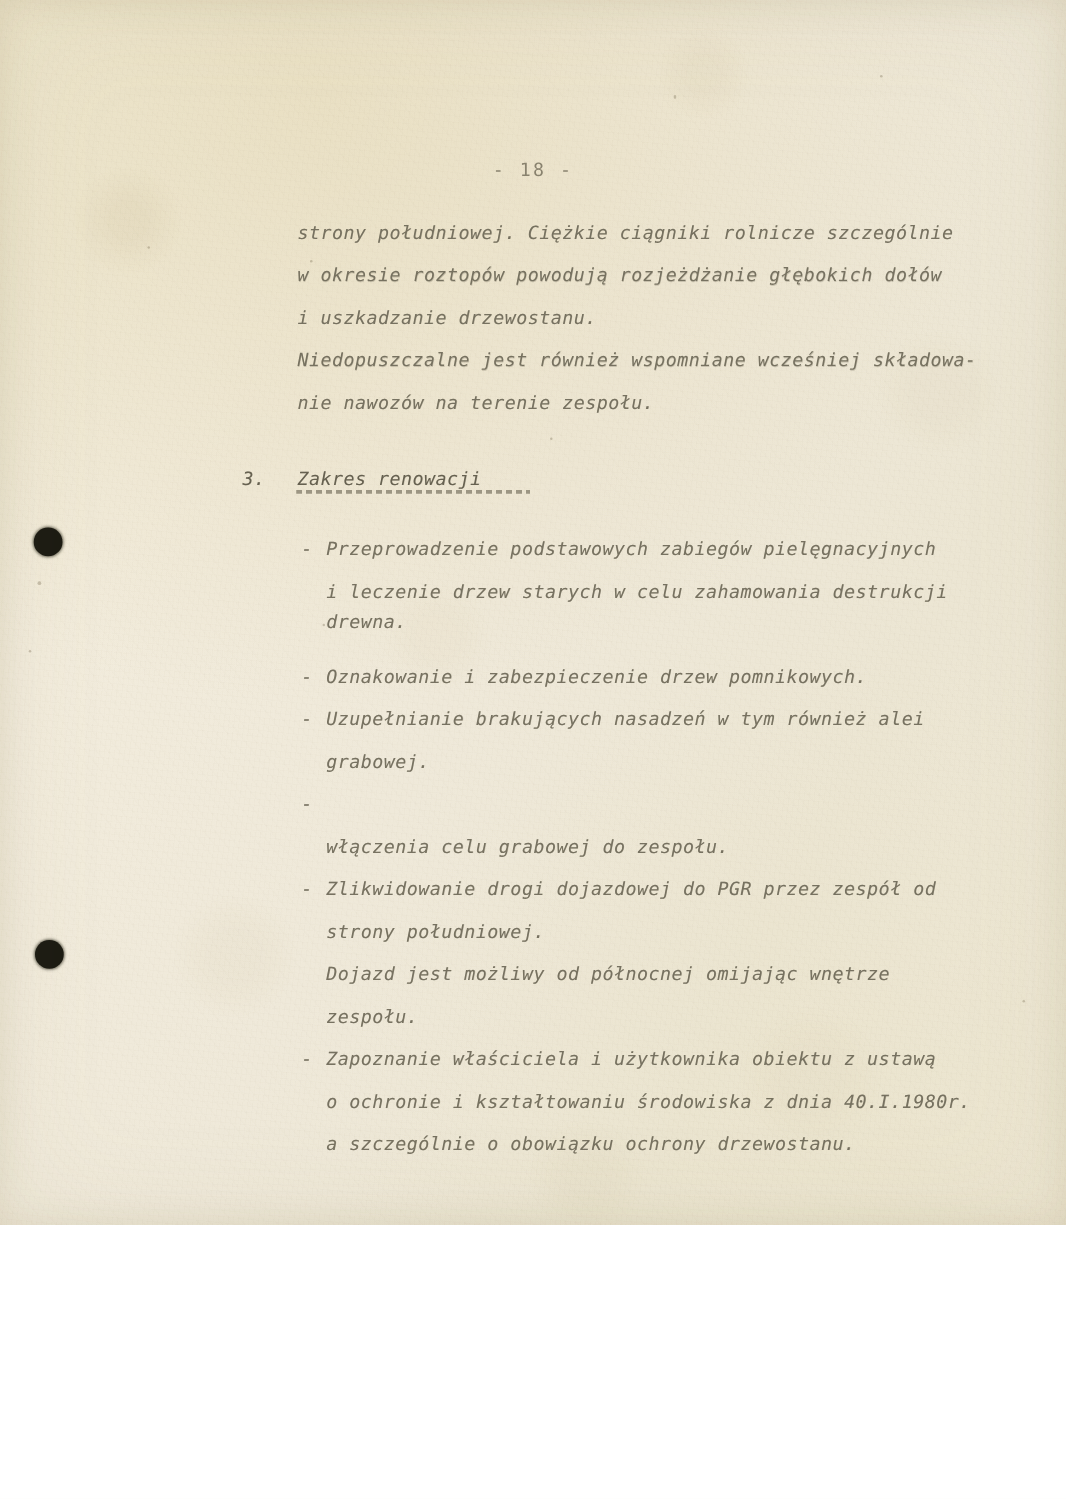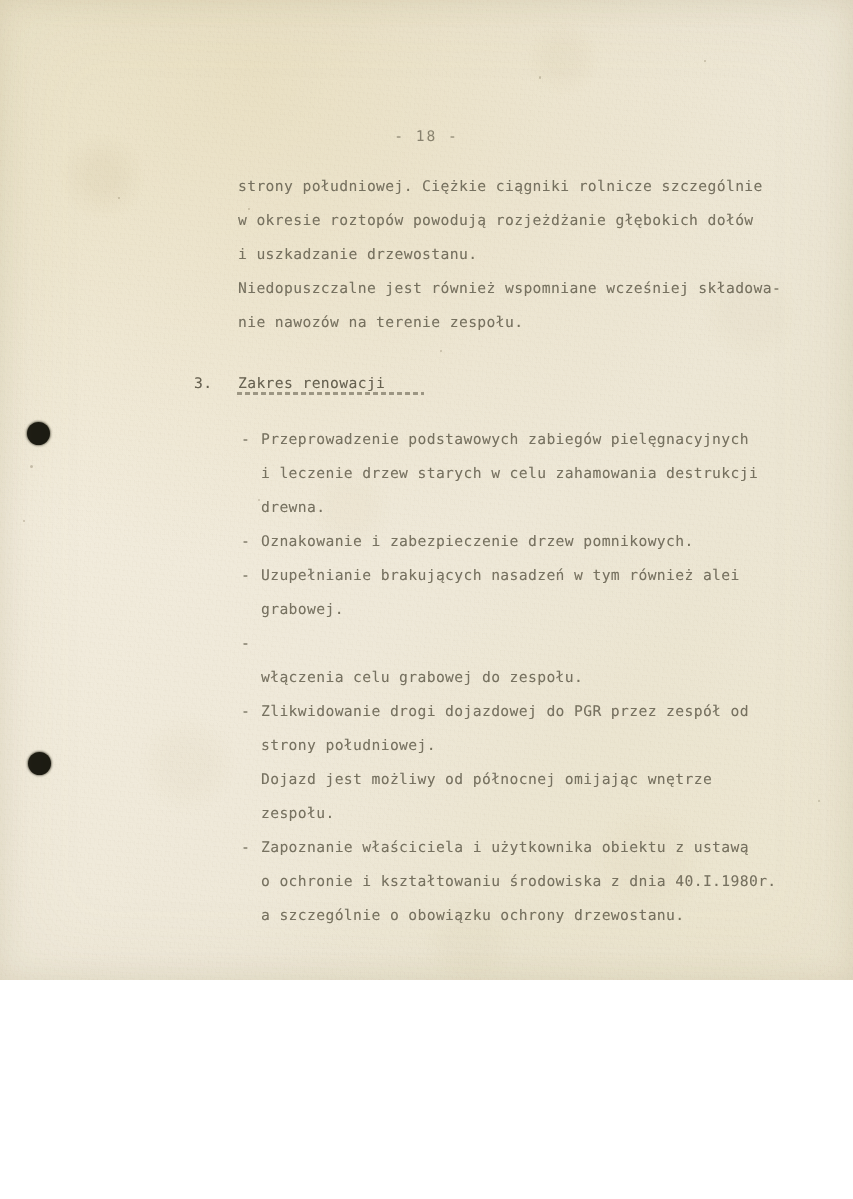--- a/index.html
+++ b/index.html
@@ -98,20 +98,21 @@
     white-space: pre;
     text-rendering: geometricPrecision;
     -webkit-font-smoothing: antialiased;
   }
 
   .tline {
     position: absolute;
     white-space: pre;
     opacity: .92;
     text-shadow: 0.25px 0.25px 0 rgba(110,104,86,0.30);
+    font-style: italic;
   }
 
   
   .page-number {
     position: absolute;
     left: 0;
     width: 853px;
     text-align: center;
     top: 120px;
     color: #78725f;
@@ -178,21 +179,21 @@
 
     
     <div class="tline heading-strong" style="left:194px; top:367px;">3.</div>
     <div class="tline heading-strong" style="left:238px; top:367px;">Zakres renowacji</div>
     <div class="heading-underline" style="left:237px; top:392px; width:187px;"></div>
 
     
     <div class="tline" style="left:241px; top:423px;">-</div>
     <div class="tline" style="left:261px; top:423px;">Przeprowadzenie podstawowych zabiegów pielęgnacyjnych</div>
     <div class="tline" style="left:261px; top:457px;">i leczenie drzew starych w celu zahamowania destrukcji</div>
-    <div class="tline" style="left:261px; top:491px;">drewna.</div>
+    <div class="tline" style="left:261px; top:481px;">drewna.</div>
 
     
     <div class="tline" style="left:241px; top:525px;">-</div>
     <div class="tline" style="left:261px; top:525px;">Oznakowanie i zabezpieczenie drzew pomnikowych.</div>
 
     
     <div class="tline" style="left:241px; top:559px;">-</div>
     <div class="tline" style="left:261px; top:559px;">Uzupełnianie brakujących nasadzeń w tym również alei</div>
     <div class="tline" style="left:261px; top:593px;">grabowej.</div>
 

